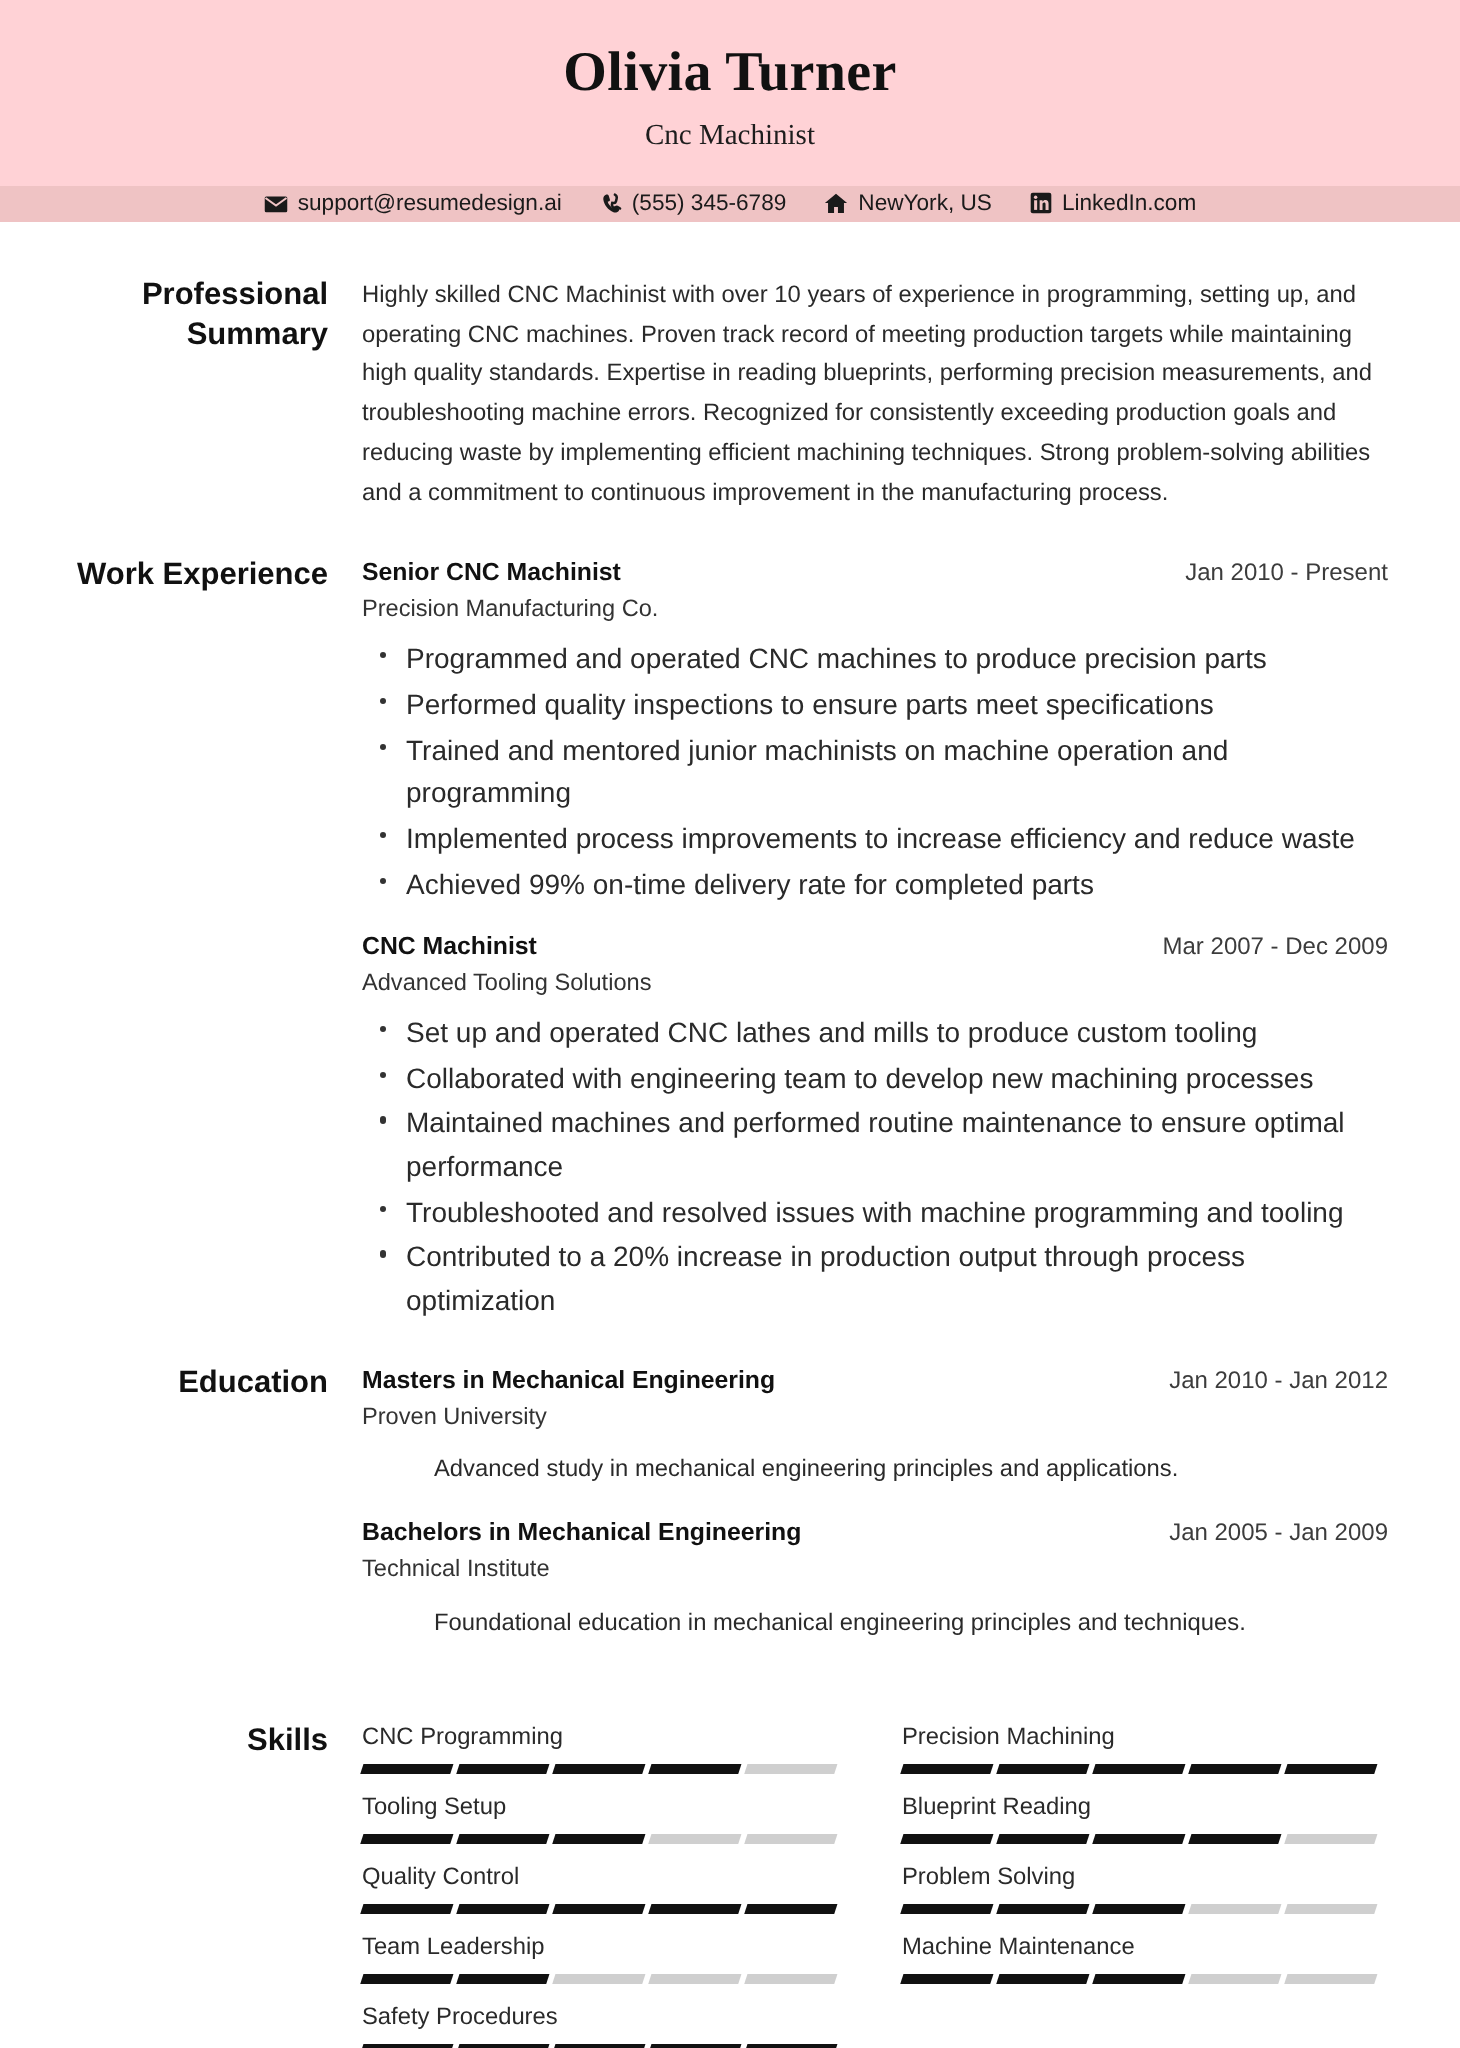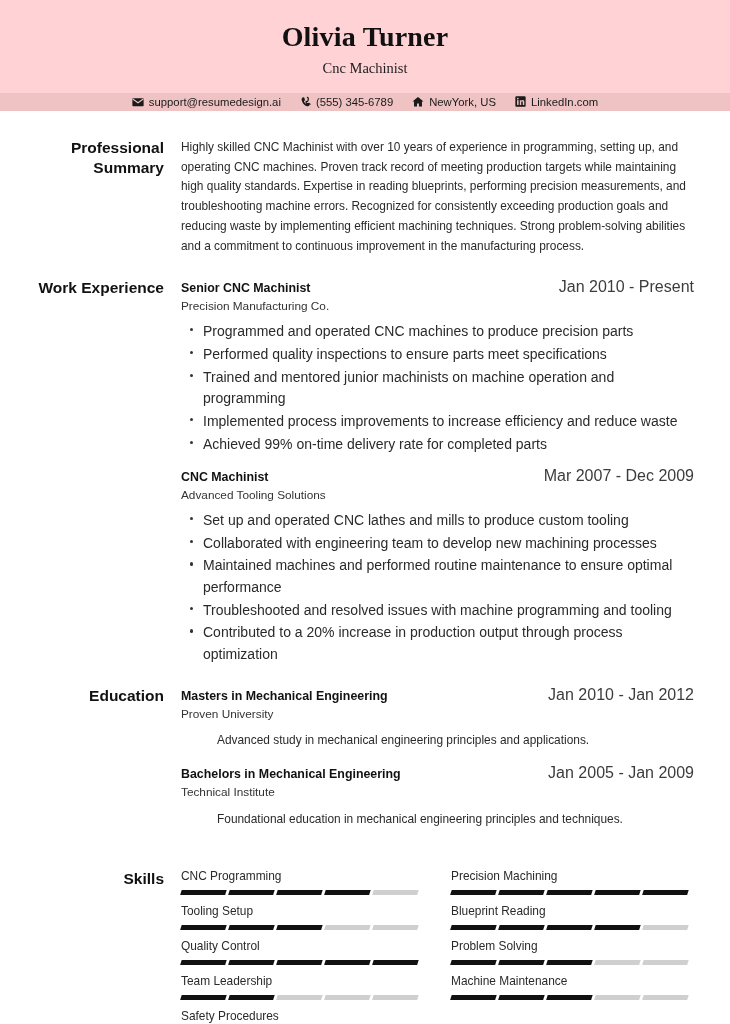--- a/index.html
+++ b/index.html
@@ -90,21 +90,21 @@
     justify-content: space-between;
     gap: 12px;
   }
   .entry-role {
     font-size: 12.4px;
     font-weight: bold;
     color: #111;
     line-height: 1.45;
   }
   .entry-date {
-    font-size: 16px;
+    font-size: 12px;
     color: #3c3c3c;
     white-space: nowrap;
     flex: 0 0 auto;
   }
   .entry-org {
     font-size: 11.8px;
     color: #333;
     line-height: 1.5;
   }
   .bullets {

